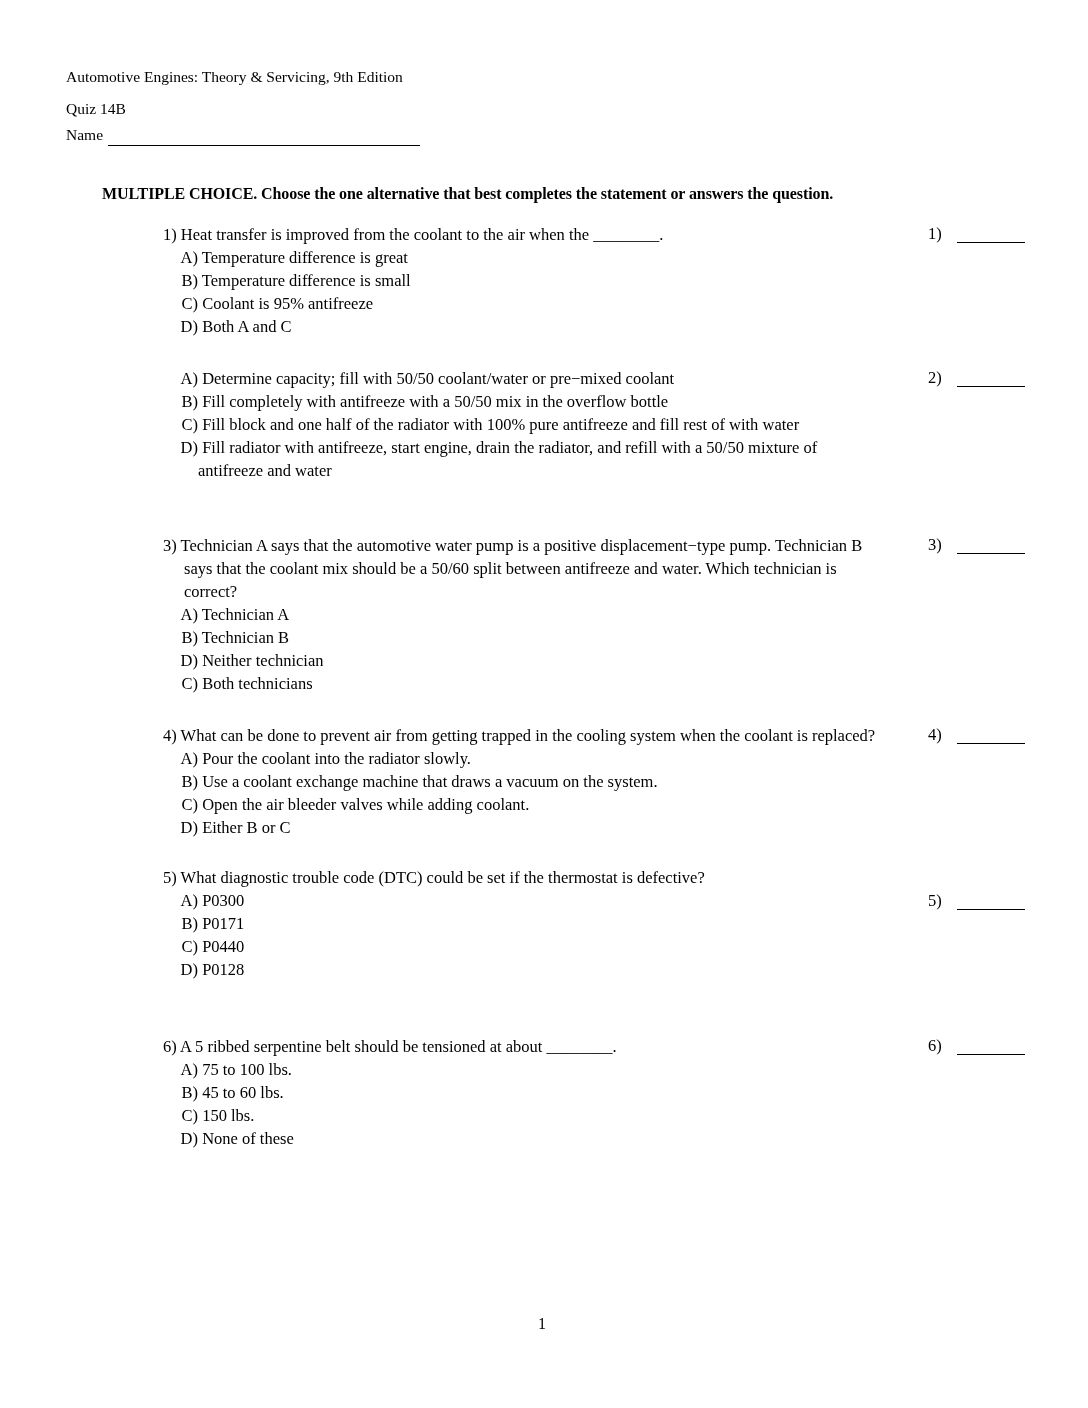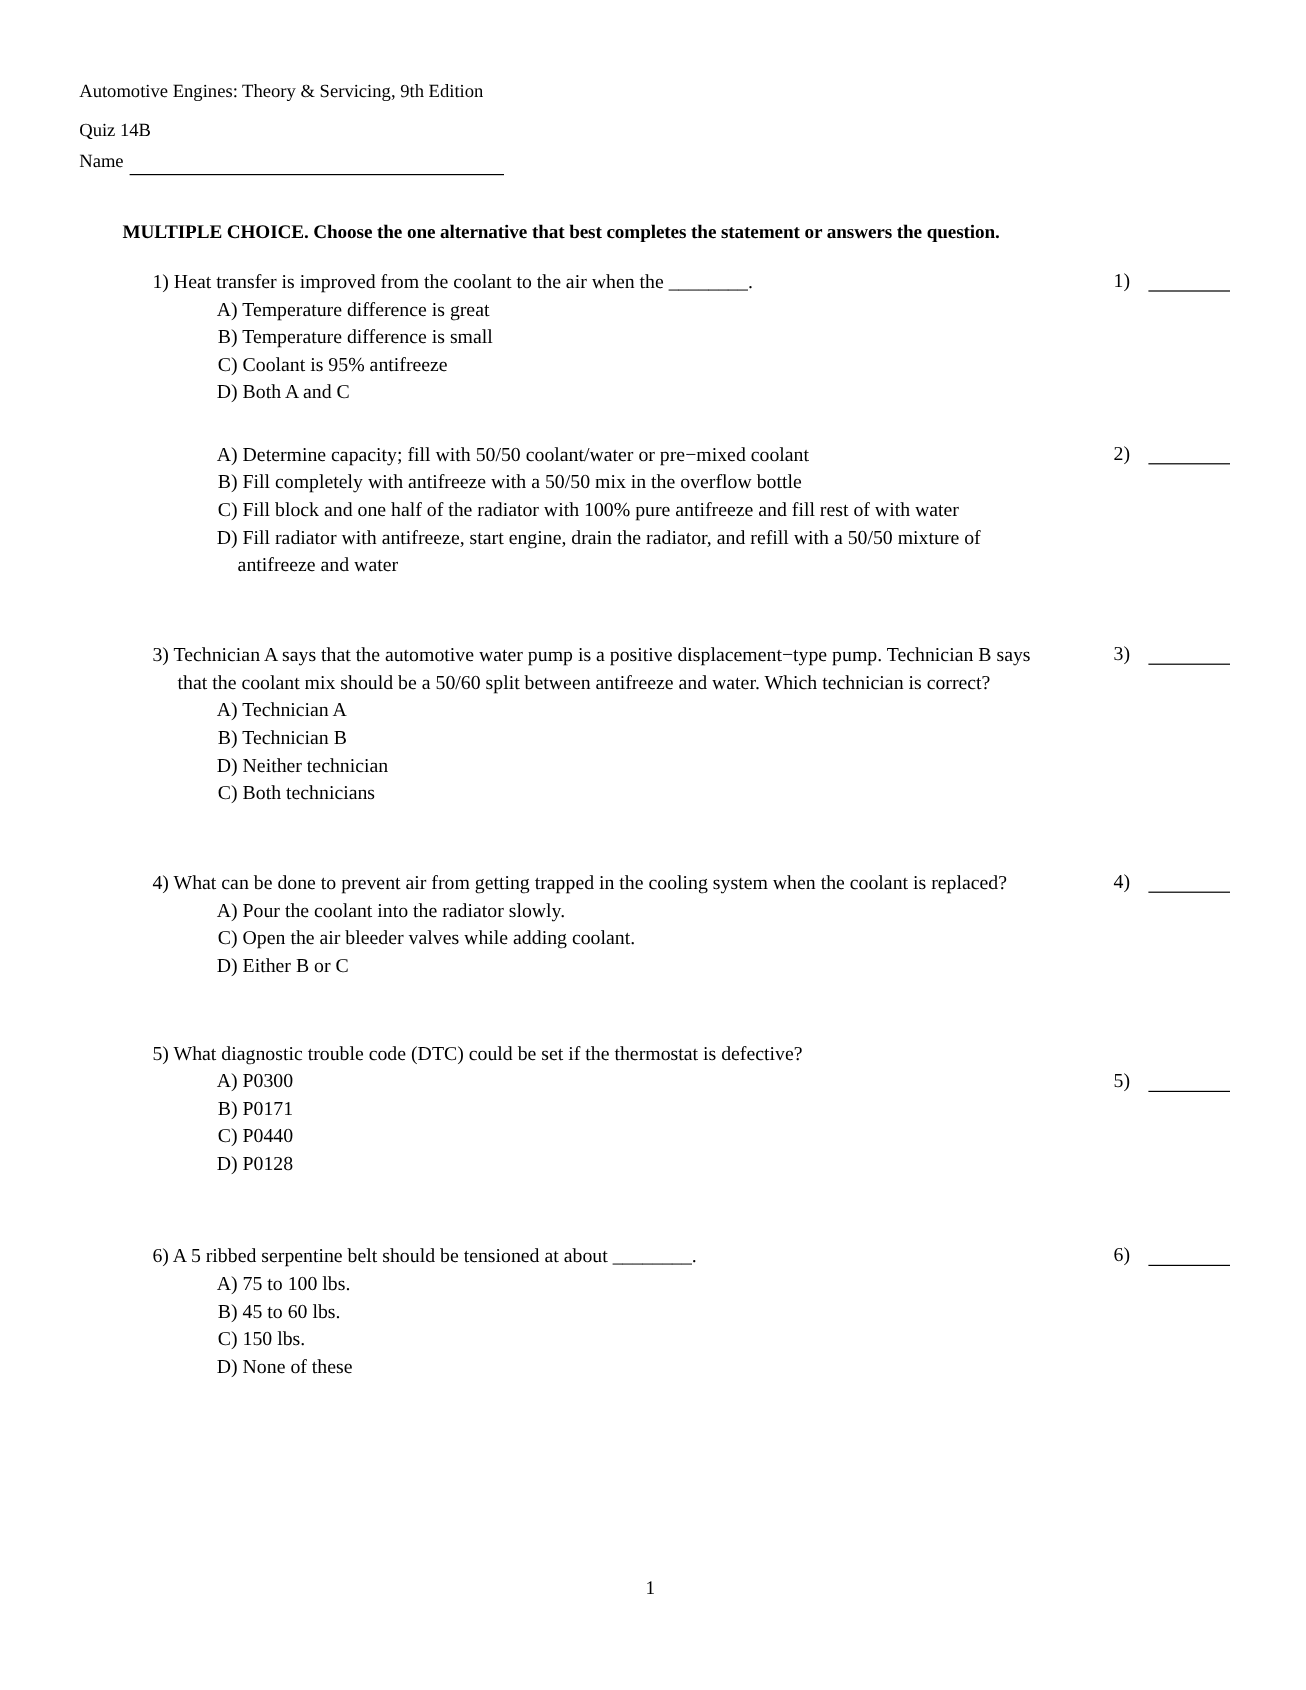--- a/index.html
+++ b/index.html
@@ -2,21 +2,21 @@
 <html><head>
 <meta charset="utf-8">
 <style>
   html, body { margin: 0; padding: 0; background: #ffffff; }
   body { width: 1088px; height: 1408px; position: relative; overflow: hidden; color: #000;
          font-family: "Liberation Serif", "DejaVu Serif", serif; }
   .hdr { position: absolute; left: 66px; font-size: 15.5px; line-height: 20px; text-align: center; }
   .name-line { position: absolute; left: 108px; top: 145px; width: 312px; border-bottom: 1px solid #000; }
   .instr { position: absolute; left: 66px; top: 185px; font-size: 16px; font-weight: bold; letter-spacing: -0.1px; margin-left: 36px; }
   .q { position: absolute; left: 127px; width: 800px; font-size: 16.5px; line-height: 23px; }
-  .q .stem { padding-left: 21px; text-indent: -21px; }
+  .q .stem { padding-left: 21px; text-indent: -21px; margin-left: 36px; }
   .q .opt { padding-left: 45px; text-indent: -0px; }
   .q .opt .lbl { display: inline-block; width: 26px; text-align: right; margin-right: 0px; }
   .q .opt.wrap { padding-left: 71px; text-indent: -26px; }
   .ansnum { position: absolute; left: 928px; font-size: 16.5px; }
   .ansline { position: absolute; left: 957px; width: 68px; border-bottom: 1.5px solid #000; }
   .pagenum { position: absolute; left: 538px; top: 1315px; font-size: 16px; }
 </style>
 </head>
 <body>
 
@@ -52,20 +52,21 @@
   <div class="opt"><span class="lbl">B)</span> <span>Technician B</span></div>
   <div class="opt"><span class="lbl">D)</span> <span>Neither technician</span></div>
   <div class="opt"><span class="lbl">C)</span> <span>Both technicians</span></div>
 </div>
 <div class="ansnum" style="top:535px;">3)</div>
 <div class="ansline" style="top:539px;height:14px;"></div>
 
 <div class="q" style="top:724px;width:790px;">
   <div class="stem">4) What can be done to prevent air from getting trapped in the cooling system when the coolant is replaced?</div>
   <div class="opt"><span class="lbl">A)</span> <span>Pour the coolant into the radiator slowly.</span></div>
+  <div class="opt"><span class="lbl">B)</span> <span>Use a coolant exchange machine that draws a vacuum on the system.</span></div>
   <div class="opt"><span class="lbl">C)</span> <span>Open the air bleeder valves while adding coolant.</span></div>
   <div class="opt"><span class="lbl">D)</span> <span>Either B or C</span></div>
 </div>
 <div class="ansnum" style="top:725px;">4)</div>
 <div class="ansline" style="top:729px;height:14px;"></div>
 
 <div class="q" style="top:866px;">
   <div class="stem">5) What diagnostic trouble code (DTC) could be set if the thermostat is defective?</div>
   <div class="opt"><span class="lbl">A)</span> <span>P0300</span></div>
   <div class="opt"><span class="lbl">B)</span> <span>P0171</span></div>

